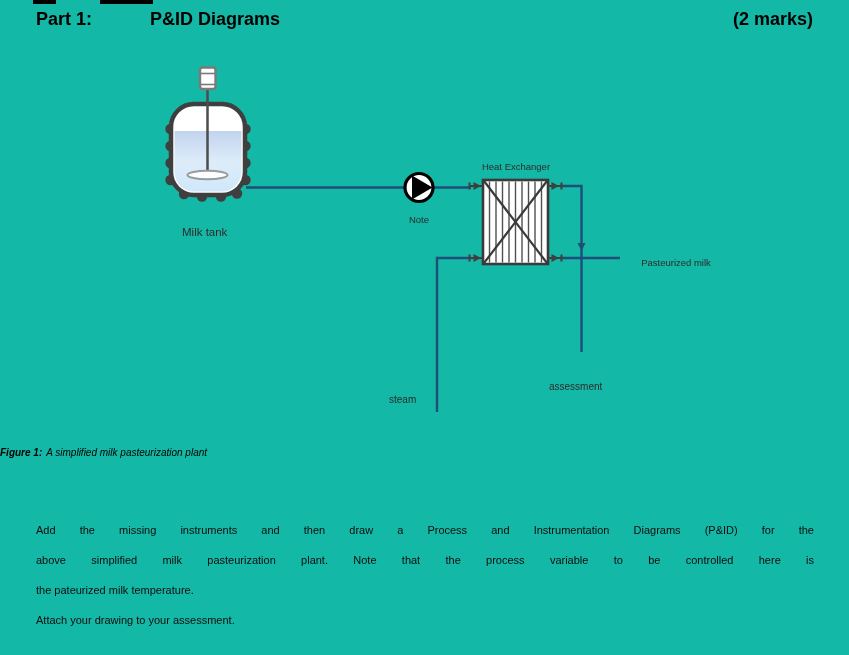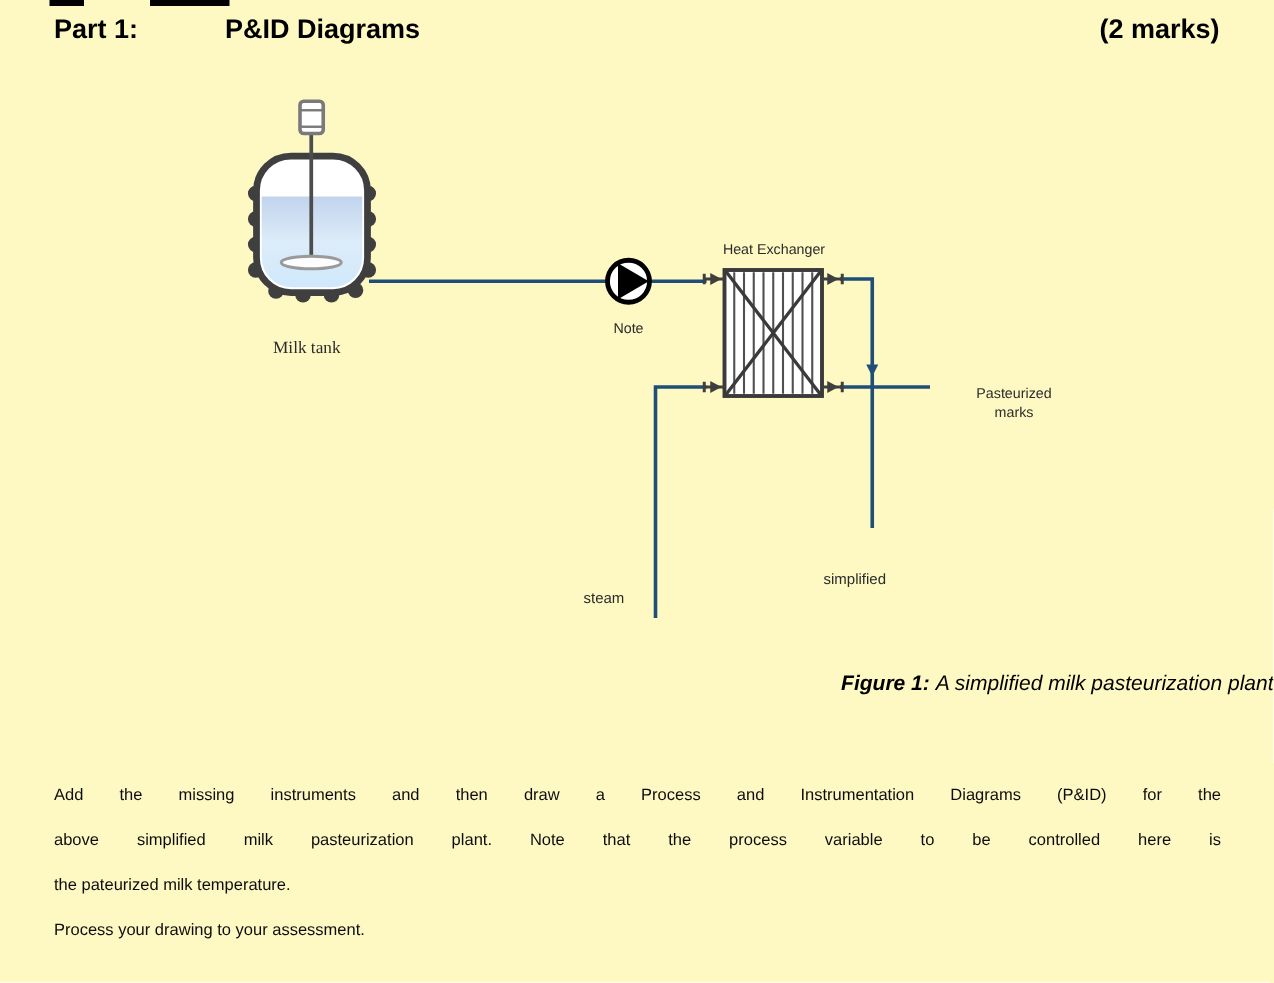--- a/index.html
+++ b/index.html
@@ -1,40 +1,40 @@
 <!DOCTYPE html>
 <html><head>
 <meta charset="utf-8">
 <style>
   html,body{margin:0;padding:0;background:#ffffff;}
   .page{
     position:relative;
     width:849px;height:655px;
-    background:#fef9c3;
+    background:#14b8a6;
     font-family:"Liberation Sans", sans-serif;
     color:#1a1a1a;
     overflow:hidden;
   }
   .artifact{position:absolute;top:0;height:4px;background:#000;}
   .hdr{
     position:absolute;top:9px;
     font-size:18px;font-weight:bold;color:#000;
     white-space:nowrap;
   }
   .diagram-label{
     position:absolute;
     font-size:9.5px;color:#2b2b2b;
     line-height:13px;
     white-space:nowrap;
     margin-top:10px;
   }
   .diagram-label.center{text-align:center;white-space:normal;}
   .caption{
     position:absolute;top:447px;left:0;width:849px;
-    text-align:right;font-size:14px;font-style:italic;color:#000;
+    text-align:left;font-size:10px;font-style:italic;color:#000;
   }
   .caption .cap-prefix{font-weight:bold;}
   .caption .cap-text{margin-left:4px;}
   .bodytext{
     position:absolute;left:36px;width:778px;
     font-size:11px;color:#0d0d0d;
     line-height:30px;
   }
   .jline{text-align:justify;text-align-last:justify;}
   svg{position:absolute;top:0;left:0;}
@@ -142,30 +142,30 @@
         <polygon points="473.5,254 473.5,262 481,258" stroke="none"></polygon>
         <line x1="548" y1="258" x2="562" y2="258"></line>
           <line x1="561.5" y1="254.5" x2="561.5" y2="261.5"></line>
         <polygon points="551.5,254 551.5,262 559,258" stroke="none"></polygon>
       </g>
     </g>
   </svg>
 
   <div class="diagram-label center" style="left:466px;top:150px;width:100px;">Heat Exchanger</div>
   <div class="diagram-label center" style="left:394px;top:203px;width:50px;">Note</div>
-  <div class="diagram-label" style="left:182px;top:216px;font-size:11.5px;font-family:Liberation Serif, serif;">Milk tank</div>
-  <div class="diagram-label center" style="left:640px;top:246px;width:72px;">Pasteurized marks</div>
+  <div class="diagram-label" style="left:182px;top:216px;font-size:11.5px;">Milk tank</div>
+  <div class="diagram-label center" style="left:640px;top:246px;width:72px;">Pasteurized milk</div>
   <div class="diagram-label" style="left:389px;top:383px;font-size:10px;">steam</div>
-  <div class="diagram-label" style="left:549px;top:370px;font-size:10px;">simplified</div>
+  <div class="diagram-label" style="left:549px;top:370px;font-size:10px;">assessment</div>
 
   <div class="caption">
     <span class="cap-prefix">Figure 1:</span><span class="cap-text">A simplified milk pasteurization plant</span>
   </div>
 
   <div class="bodytext" style="top:515px;">
     <div class="jline">Add the missing instruments and then draw a Process and Instrumentation Diagrams (P&amp;ID) for the</div>
     <div class="jline">above simplified milk pasteurization plant. Note that the process variable to be controlled here is</div>
     <div>the pateurized milk temperature.</div>
   </div>
 
-  <div class="bodytext" style="top:605px;">Process your drawing to your assessment.</div>
+  <div class="bodytext" style="top:605px;">Attach your drawing to your assessment.</div>
 
 </div>
 
 </body></html>

